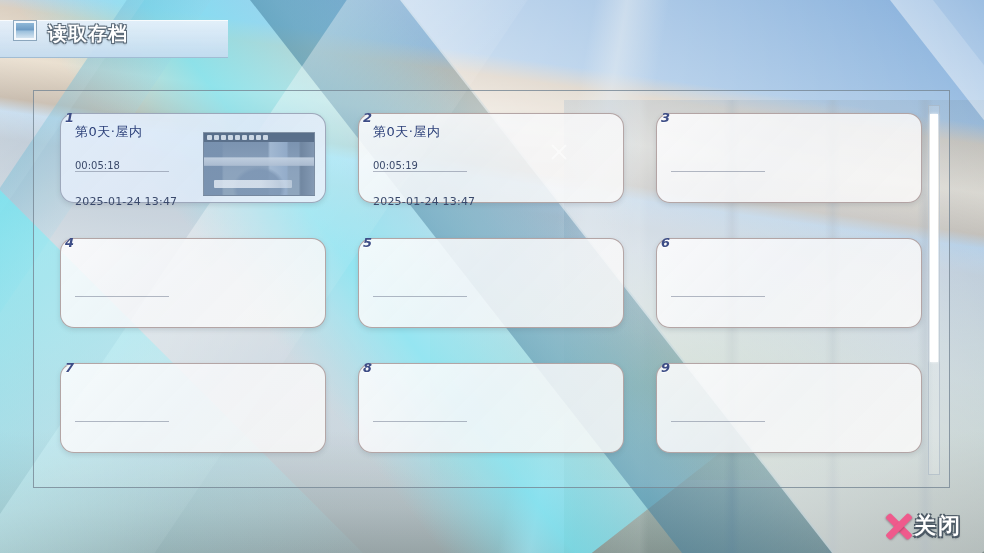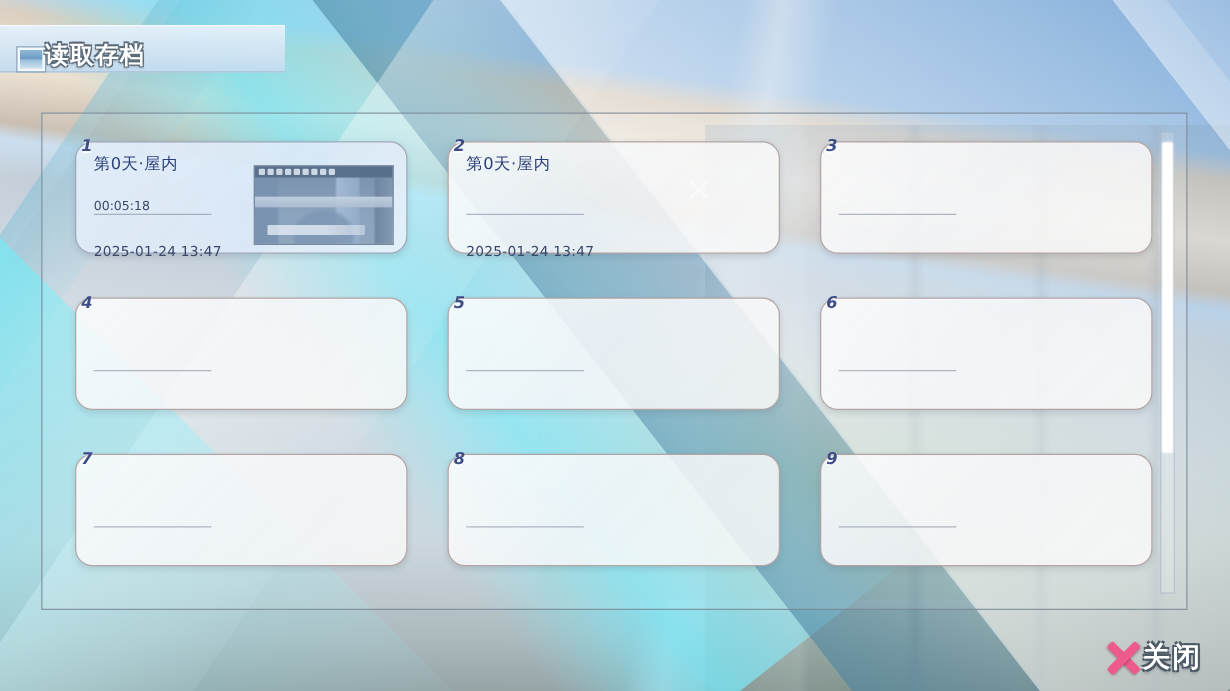--- a/index.html
+++ b/index.html
@@ -80,21 +80,21 @@
     pointer-events: none;
   }
 
   
   .titlebar {
     position: absolute; left: 0; top: 20px;
     width: 228px; height: 38px;
     background: linear-gradient(to bottom, rgba(229,240,250,.96), rgba(196,220,240,.94));
     border-top: 1px solid rgba(255,255,255,.9);
     border-bottom: 1px solid rgba(150,180,205,.85);
-    display: flex; align-items: flex-end; 
+    display: flex; align-items: flex-start; gap: 12px;
     padding-left: 14px;
     z-index: 6;
   }
   .title-icon {
     width: 22px; height: 19px; flex: 0 0 auto;
     border: 2px solid #f4f8fc;
     background: linear-gradient(to bottom, #8fb8d8 0%, #6f9cc4 45%, #9cc0dc 55%, #d3e3f0 100%);
     box-shadow: 0 0 0 1px rgba(120,150,175,.8);
   }
   .title-text {
@@ -301,20 +301,21 @@
           </div>
           <div class="thumb-caption"></div>
         </div>
       </div>
     </div>
 
     <div class="slot">
       <span class="slot-num">2</span>
       <div class="slot-body">
         <div class="slot-title">第0天·屋内</div>
+        <div class="slot-time">00:05:19</div>
         <div class="slot-rule"></div>
         <div class="slot-date">2025-01-24 13:47</div>
       </div>
       <div class="slot-delete"></div>
     </div>
 
     <div class="slot">
       <span class="slot-num">3</span>
       <div class="slot-body">
         <div class="slot-rule"></div>

